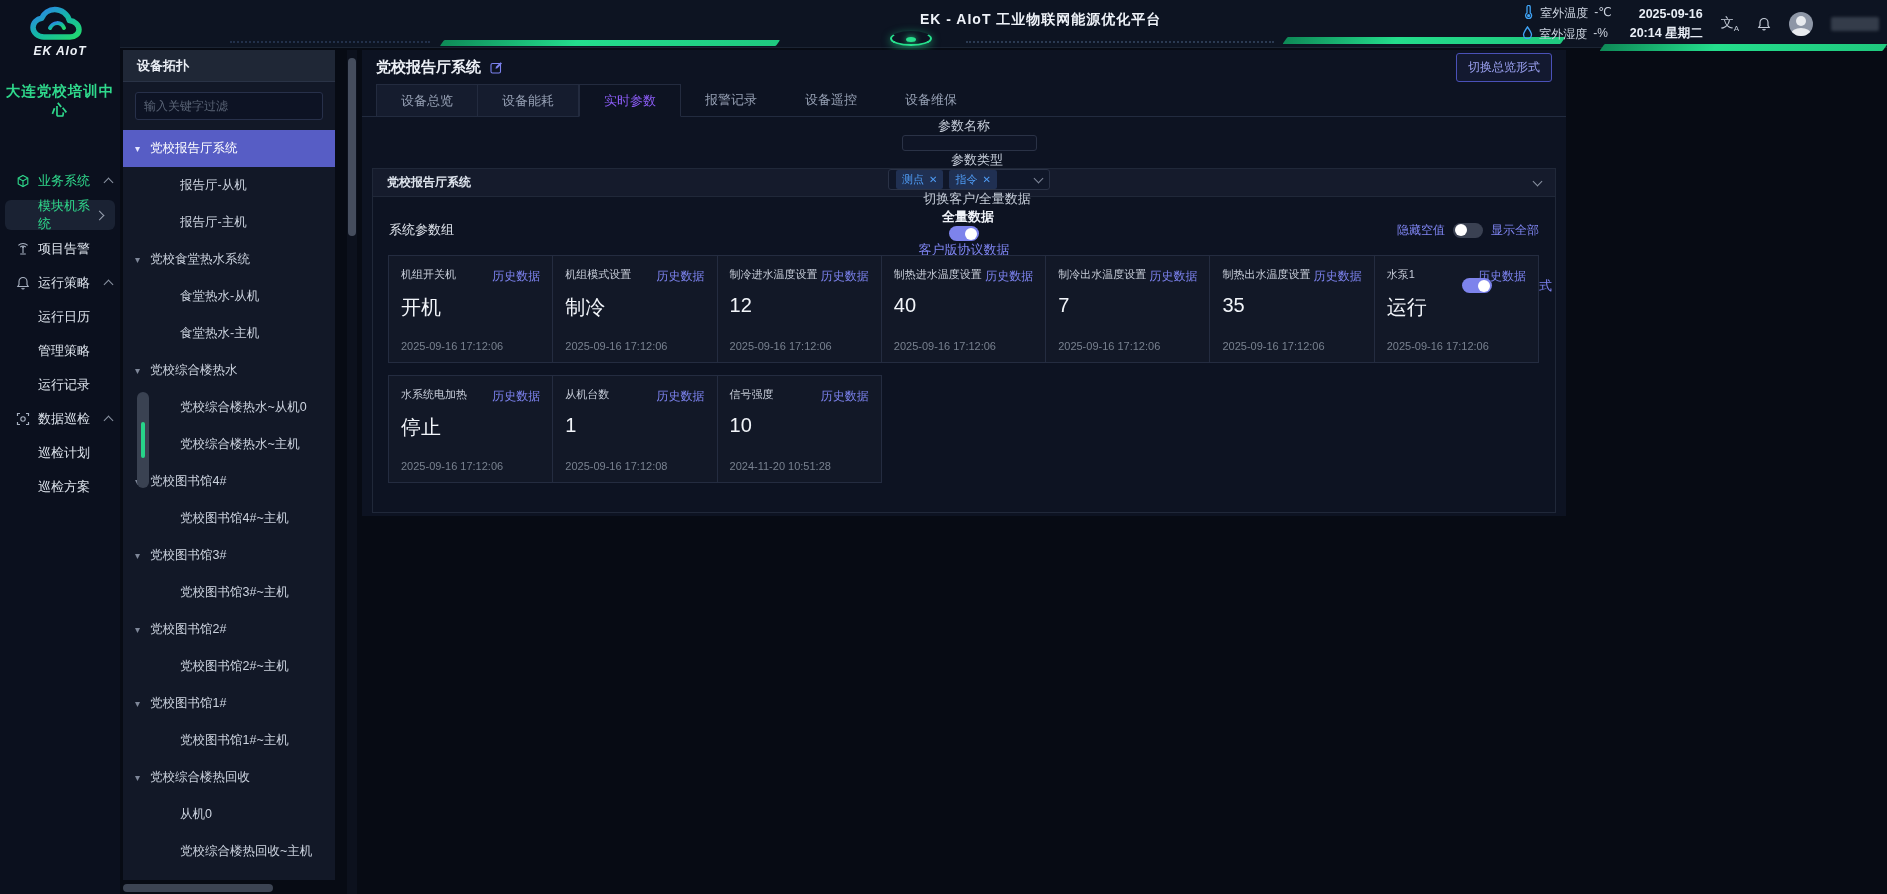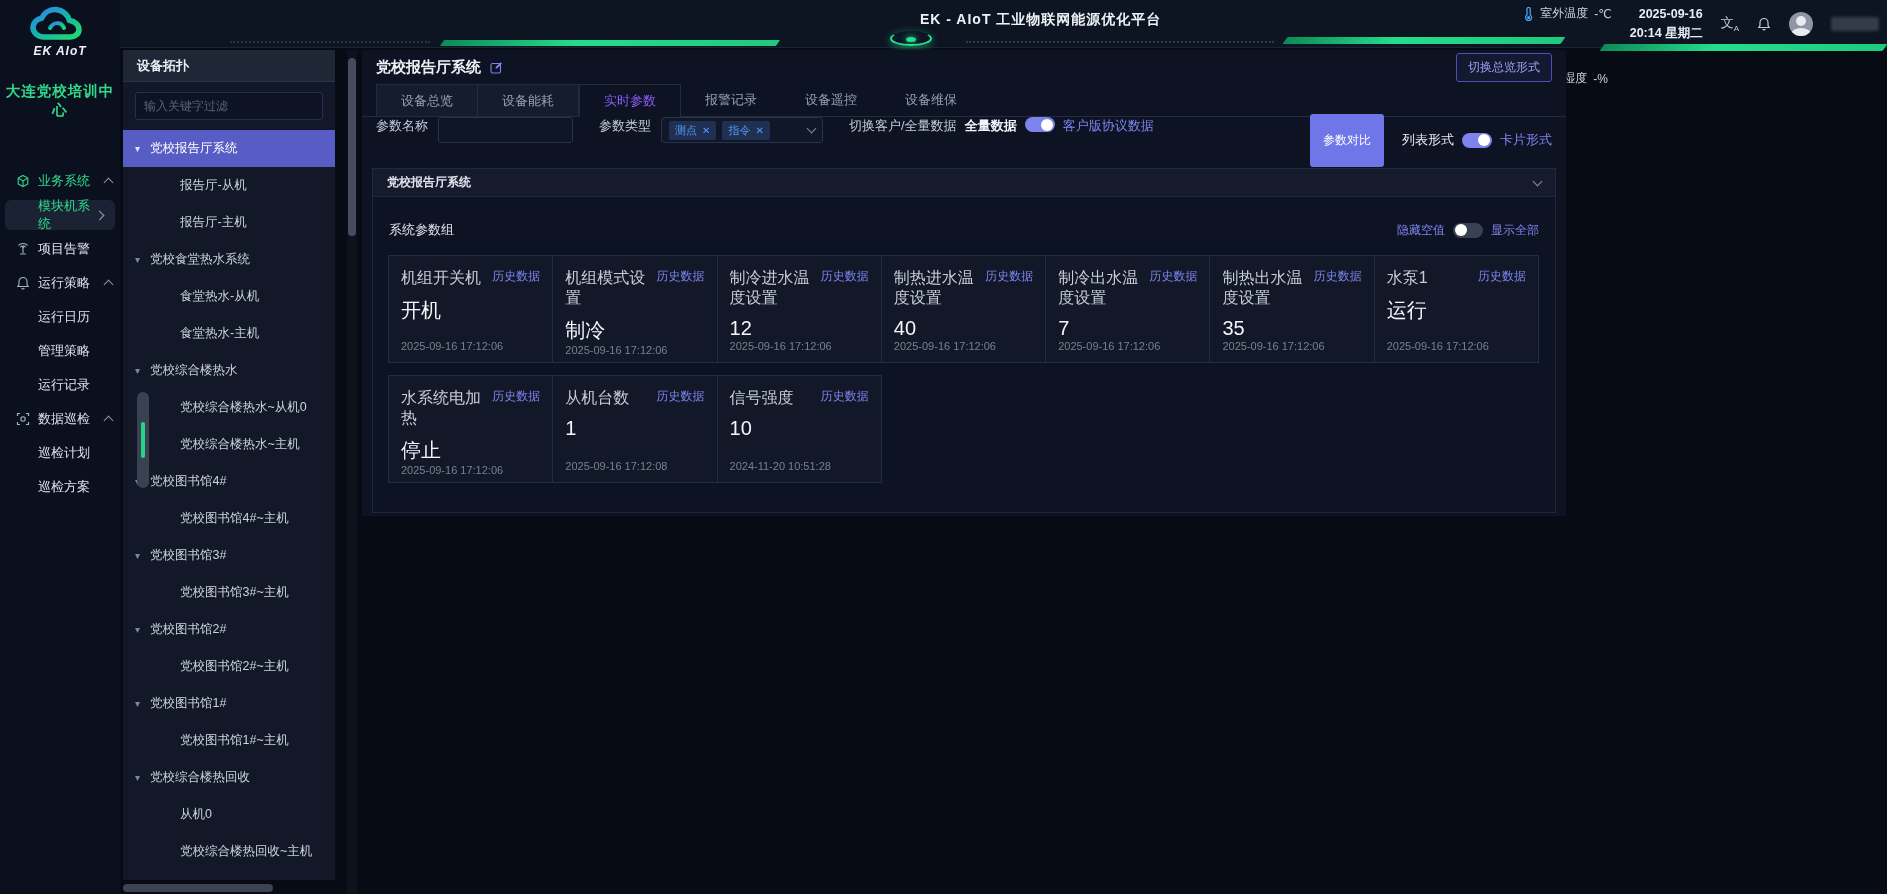--- a/index.html
+++ b/index.html
@@ -12,21 +12,21 @@
   .deco{position:absolute;background:linear-gradient(90deg,#0e8a57,#24dd8c 40%,#1fc97e);transform:skewX(-35deg);border-radius:1px;}
   .deco-left{left:322px;top:40px;width:336px;height:6px;}
   .deco-midright{left:1165px;top:37px;width:278px;height:7px;}
   .deco-farright{left:1482px;top:44px;width:283px;height:7px;}
   .deco-dots{position:absolute;left:846px;top:41px;width:308px;border-top:2px dotted #2b3a52;}
   .deco-dots2{position:absolute;left:110px;top:41px;width:200px;border-top:2px dotted #22304a;}
   .emblem{position:absolute;left:770px;top:31px;width:42px;height:15px;border:2px solid #27e08d;border-top-color:transparent;border-radius:50%;box-shadow:0 2px 8px rgba(36,221,140,.55);}
   .emblem::after{content:"";position:absolute;left:14px;top:4px;width:10px;height:5px;background:#27e08d;border-radius:50%;box-shadow:0 0 6px #27e08d;}
   .tb-right{position:absolute;right:0;top:0;height:48px;display:flex;align-items:center;gap:18px;padding-right:8px;}
   .weather{display:flex;flex-direction:column;gap:4px;font-size:12px;color:#cdd4e0;}
-  .w-row{display:flex;align-items:center;gap:6px;white-space:nowrap;margin-top:44px;}
+  .w-row{display:flex;gap:6px;white-space:nowrap;}
   .dt{display:flex;flex-direction:column;gap:4px;align-items:flex-end;font-size:12.5px;font-weight:bold;color:#e9eef6;white-space:nowrap;}
   .lang-ico{font-size:13px;color:#c3cad6;line-height:1;}
   .lang-ico sub{font-size:8px;}
   .bell{color:#c3cad6;display:flex;}
   .avatar{width:24px;height:24px;border-radius:50%;background:#8d96a6;position:relative;overflow:hidden;flex:none;}
   .avatar::before{content:"";position:absolute;left:7px;top:4px;width:10px;height:10px;border-radius:50%;background:#e8ebef;}
   .avatar::after{content:"";position:absolute;left:2px;top:16px;width:20px;height:12px;border-radius:50%;background:#e8ebef;}
   .user-blur{width:48px;height:14px;background:#343c4a;border-radius:2px;filter:blur(1.5px);}
 
   
@@ -67,21 +67,21 @@
   .main{position:absolute;left:362px;top:50px;width:1204px;height:466px;background:#0d1322;}
   .mt-row{height:34px;display:flex;align-items:center;padding:0 14px;}
   .mt-title{font-size:15px;font-weight:bold;color:#eef1f7;}
   .edit-ico{margin-left:9px;color:#7c82ee;display:flex;cursor:pointer;}
   .switch-btn{margin-left:auto;font-size:12px;color:#9aa0f0;border:1px solid #4a51b8;background:rgba(96,102,220,0.08);border-radius:3px;padding:5px 11px;cursor:pointer;}
   .tabs{height:33px;display:flex;align-items:stretch;padding-left:14px;border-bottom:1px solid #222b3f;}
   .tab{display:flex;align-items:center;padding:0 24px;font-size:13px;color:#96a0b4;cursor:pointer;}
   .tab.boxed{background:#151c2e;border:1px solid #232b3f;border-bottom:0;}
   .tab.boxed + .tab.boxed{border-left:0;}
   .tab.active{background:#0d1322;border:1px solid #232b3f;border-bottom:1px solid #0d1322;margin-bottom:-1px;color:#8b5cf6;}
-  .filters{height:46px;display:flex;padding:0 14px;font-size:13px;color:#c6cdd9;}
+  .filters{height:46px;display:flex;align-items:center;padding:0 14px;font-size:13px;color:#c6cdd9;flex-direction:column;}
   .f-input{width:135px;height:26px;border:1px solid #2a3246;border-radius:3px;background:#0f1526;margin-left:10px;color:#cfd6e2;font-size:12px;padding:0 6px;outline:none;}
   .f-label2{margin-left:26px;}
   .mselect{margin-left:10px;width:162px;height:26px;border:1px solid #2a3246;background:#101729;border-radius:3px;display:flex;align-items:center;padding:0 7px;gap:6px;cursor:pointer;}
   .tag{background:#203052;color:#4f9cf5;font-size:11px;padding:2px 6px;border-radius:2px;display:flex;align-items:center;gap:5px;white-space:nowrap;}
   .tag .x{font-size:10px;cursor:pointer;}
   .mselect .chev{margin-left:auto;color:#7e8799;}
   .sw-label{margin-left:26px;}
   .sw-strong{margin-left:8px;font-weight:bold;color:#f0f3f9;}
   .toggle{width:30px;height:15px;border-radius:8px;background:#3a4152;position:relative;margin:0 8px;flex:none;cursor:pointer;}
   .toggle .knob{position:absolute;left:2px;top:1.5px;width:12px;height:12px;border-radius:50%;background:#fff;}
@@ -94,21 +94,21 @@
   .card-label{color:#7f85f2;}
   .section{margin:5px 10px 0;border:1px solid #202839;background:#0d1322;height:345px;}
   .sec-h{height:28px;background:#151b2c;border-bottom:1px solid #202839;display:flex;align-items:center;padding:0 14px;font-size:12px;font-weight:bold;color:#dfe5ee;cursor:pointer;}
   .sec-h .chev{margin-left:auto;color:#8b93a3;}
   .sec-body{padding:24px 16px 0;}
   .grp-row{display:flex;align-items:center;font-size:13px;color:#dfe4ec;}
   .grp-right{margin-left:auto;display:flex;align-items:center;font-size:12px;color:#7f85f2;}
   .cards{margin-top:16px;display:grid;grid-template-columns:repeat(7,1fr);row-gap:12px;}
   .card{height:108px;border:1px solid #242c40;background:#121827;padding:12px 12px 10px;display:flex;flex-direction:column;margin-left:-1px;}
   .c-top{display:flex;align-items:flex-start;}
-  .c-title{font-size:16px;color:#c7cdd9;line-height:1.25;}
+  .c-title{font-size:11px;color:#c7cdd9;line-height:1.25;}
   .c-link{margin-left:auto;font-size:12px;color:#7c82ee;cursor:pointer;white-space:nowrap;}
   .c-val{margin-top:9px;font-size:20px;color:#f2f5fa;}
   .c-time{margin-top:auto;font-size:11px;color:#78818f;white-space:nowrap;}
 
   .chev{width:7px;height:7px;border-right:1.4px solid currentColor;border-bottom:1.4px solid currentColor;display:inline-block;flex:none;}
   .chev.up{transform:rotate(-135deg);margin-top:3px;}
   .chev.down{transform:rotate(45deg);margin-top:-3px;}
   .chev.right{transform:rotate(-45deg);}
 </style>
 </head>

